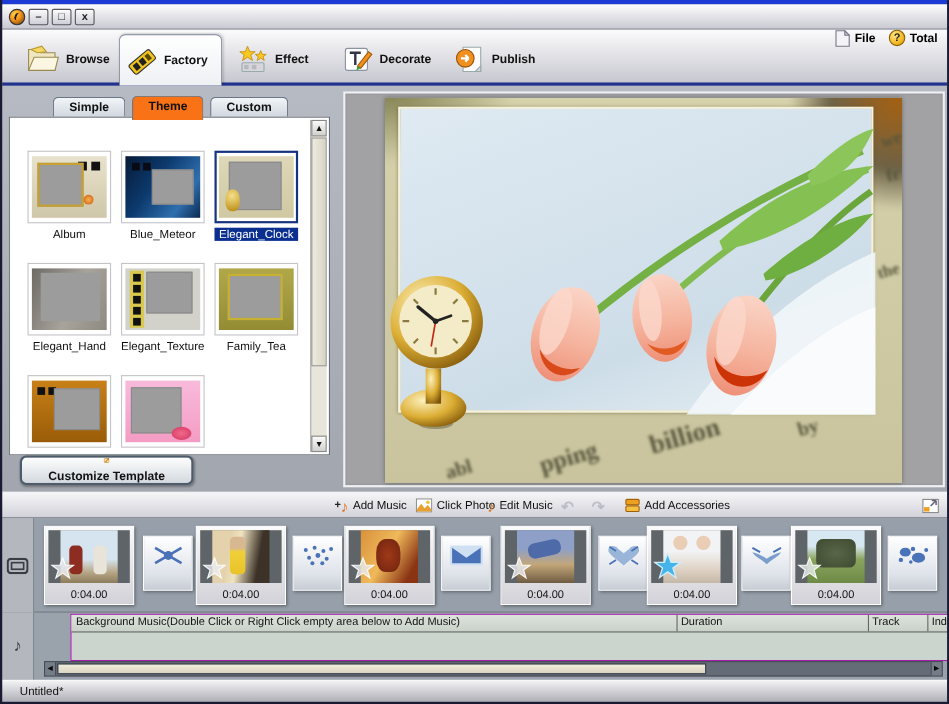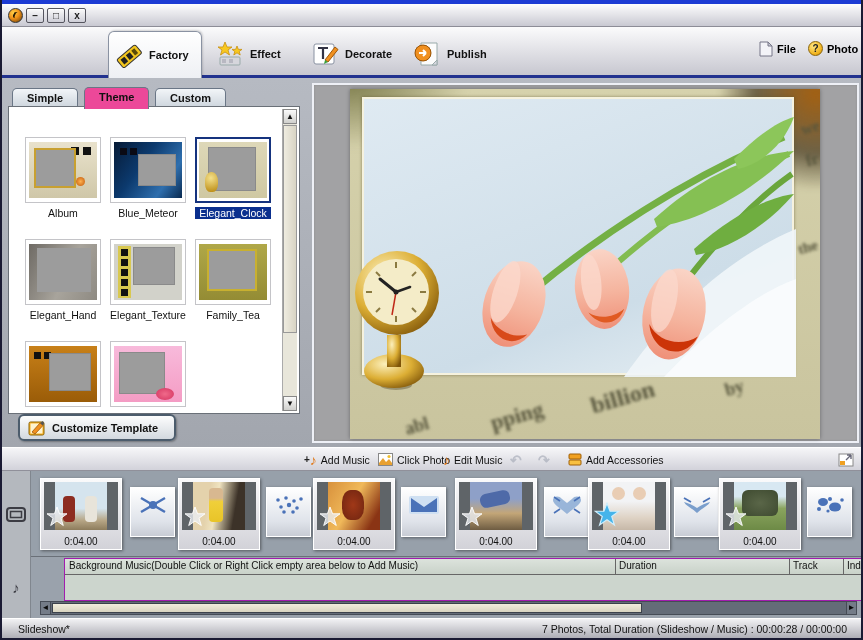--- a/index.html
+++ b/index.html
@@ -14,31 +14,31 @@
   #titlebar .title { font-size:11px; font-weight:bold; color:#111; margin-left:6px; flex:1; }
   .winbtn { width:18px; height:15px; margin-left:3px; background:linear-gradient(#fafafa,#cfcfd8); border:1px solid #55555f; border-radius:2px; font-size:10px; font-weight:bold; color:#222; text-align:center; line-height:13px; box-shadow:inset 0 1px 0 #fff; cursor:default; }
   #app-icon { width:15px; height:15px; border-radius:50%; background:radial-gradient(circle at 35% 30%, #ffd24a 0%, #f09018 45%, #5a3808 100%); border:1px solid #333; position:relative; }
   #app-icon::after { content:""; position:absolute; left:4px; top:3px; width:5px; height:7px; border-radius:50%; border-left:2px solid #2a1c04; transform:rotate(20deg); }
 
   
   #toolbar { left:2px; top:27px; width:859px; height:51px; background:linear-gradient(#fbfbfc,#c7c7d0); border-bottom:3px solid #22328f; }
   .nav-item { position:absolute; top:6px; height:42px; display:flex; align-items:center; gap:6px; padding:0 6px; cursor:pointer; }
   .nav-item .lbl { font-size:11px; font-weight:bold; color:#111; }
   .nav-item.active { background:linear-gradient(#ffffff,#eef0f4); border:1px solid #8a92a2; border-bottom:none; border-radius:6px 6px 0 0; top:4px; height:47px; box-shadow:1px -1px 2px rgba(0,0,0,.15); }
-  #nav-file, #nav-help { position:absolute; top:14px; display:flex; align-items:center; gap:4px; cursor:pointer; }
+  #nav-file, #nav-help { position:absolute; top:0; display:flex; align-items:center; gap:4px; cursor:pointer; }
   #nav-file { left:757px; } #nav-help { left:806px; }
   #nav-file .lbl,#nav-help .lbl { font-size:11px; font-weight:bold; }
   .help-ball { width:15px; height:15px; border-radius:50%; background:radial-gradient(circle at 35% 30%,#ffe682,#f0b018 70%,#a06808); border:1px solid #8a6408; font-size:10px; font-weight:bold; text-align:center; line-height:14px; color:#222; }
 
   
   #content { left:2px; top:78px; width:859px; height:369px; background:linear-gradient(#b6bac2,#a2a6ae); }
 
   
-  .ltab { position:absolute; height:20px; padding:0 14px; line-height:19px; font-size:11px; font-weight:bold; color:#111; background:linear-gradient(#f2f5f8,#ccd4dc); border:1px solid #6a7686; border-bottom:none; border-radius:5px 5px 0 0; cursor:pointer; }
-  .ltab.active { background:#ec4899; height:22px; z-index:3; }
+  .ltab { position:absolute; height:20px; padding:0 14px; line-height:19px; font-size:11px; font-weight:bold; color:#111; background:linear-gradient(#f2f5f8,#ccd4dc); border:1px solid #6a7686; border-bottom:none; border-radius:5px 5px 0 0; cursor:pointer;margin-left:36px; }
+  .ltab.active { background:#f97316; height:22px; z-index:3; }
   #panel-body { left:8px; top:106px; width:292px; height:308px; background:#fff; border:1px solid #6a7078; z-index:2; }
   .thumb { position:absolute; width:76px; cursor:pointer; }
   .thumb .img { width:76px; height:66px; background:#fff; border:1px solid #c4c4c8; padding:4px 3px; }
   .thumb .art { width:100%; height:100%; position:relative; overflow:hidden; }
   .thumb .nm { display:block; margin-top:4px; font-size:10.5px; text-align:center; color:#111; white-space:nowrap; }
   .thumb.selected .img { border:2px solid #15337e; padding:3px 2px; }
   .thumb.selected .nm { background:#0a2f8e; color:#fff;text-align:center; }
   .grayrect { position:absolute; background:#9c9c9c; border:1px solid #8a8a8a; }
   
   .art-album { background:linear-gradient(#e9e2cc,#cfc7a8); }
@@ -53,21 +53,21 @@
   .art-texture .film i { display:block; width:7px; height:7px; background:#111; margin:3px auto 0; }
   .art-tea { background:linear-gradient(#b0a848,#948c34); }
   .art-orange { background:linear-gradient(#c88018,#9a5c08); }
   .art-orange .sq { position:absolute; width:7px; height:7px; background:#111; top:6px; }
   .art-pink { background:linear-gradient(#f8badb,#f49cc4); }
   .art-pink .fl { position:absolute; right:8px; bottom:2px; width:18px; height:12px; border-radius:50%; background:radial-gradient(#f06a8a,#d43360); }
   
   #pscroll { position:absolute; right:2px; top:2px; bottom:2px; width:15px; background:#e8e6da; border-left:1px solid #aaa; }
   .sbtn { position:absolute; left:0; width:14px; height:15px; background:linear-gradient(#fafafa,#d0d0cd); border:1px solid #888; font-size:8px; text-align:center; line-height:14px; color:#111; cursor:pointer; }
   #pthumb { position:absolute; left:0; top:16px; width:14px; height:208px; background:linear-gradient(90deg,#efece0,#d8d4c4); border:1px solid #999; cursor:pointer; }
-  #customize-btn { left:18px; top:414px; width:158px; height:27px; background:linear-gradient(#fdfdfd,#d3d9df); border:2px solid #4c5c6c; border-radius:6px; display:flex; align-items:center; gap:6px; padding:0 8px; cursor:pointer; box-shadow:1px 1px 2px rgba(0,0,0,.3); z-index:3; }
+  #customize-btn { left:18px; top:414px; width:158px; height:27px; background:linear-gradient(#fdfdfd,#d3d9df); border:2px solid #4c5c6c; border-radius:6px; display:flex; align-items:center; gap:6px; padding:0 8px; cursor:pointer; box-shadow:1px 1px 2px rgba(0,0,0,.3); z-index:3;flex-direction:column; }
   #customize-btn .lbl { font-size:11px; font-weight:bold; color:#111; }
 
   
   #preview-panel { left:312px; top:83px; width:547px; height:360px; background:#a2a2a4; border:2px solid #eef0f6; box-shadow:inset 0 0 2px #888; }
   #tpl { position:absolute; left:36px; top:4px; width:470px; height:350px; background:linear-gradient(#d6d2ac,#c9c49e); box-shadow:0 0 4px rgba(0,0,0,.35); overflow:hidden; }
   #tpl .corner-tl { position:absolute; left:-30px; top:-30px; width:150px; height:90px; background:radial-gradient(ellipse at 20% 20%, rgba(110,110,60,.9), rgba(110,110,60,0) 70%); filter:blur(4px); }
   #tpl .corner-tr { position:absolute; right:-20px; top:-20px; width:120px; height:120px; background:radial-gradient(ellipse at 80% 20%, rgba(160,90,10,.95), rgba(40,25,5,.6) 45%, rgba(40,25,5,0) 72%); filter:blur(3px); }
   .npword { position:absolute; font-family:"Liberation Serif",serif; font-weight:bold; color:#57553c; filter:blur(1.4px); transform:rotate(-16deg); }
   #inner-photo { position:absolute; left:12px; top:8px; width:432px; height:278px; background:linear-gradient(160deg,#dfeaf2,#cddde8 70%,#e8f0f4); border:2px solid #f6f2de; box-shadow:0 0 3px rgba(90,80,40,.6); }
   #tulips { position:absolute; left:0; top:0; }
@@ -128,20 +128,28 @@
 <div id="top-strip" class="abs"></div>
 
 <div id="titlebar" class="abs">
   <div id="app-icon"></div>
   <div class="winbtn">–</div>
   <div class="winbtn">□</div>
   <div class="winbtn">x</div>
 </div>
 
 <div id="toolbar" class="abs">
+  <div class="nav-item" style="left:16px;">
+    <svg width="30" height="26" viewBox="0 0 30 26">
+        <path d="M2,9 L2,23 L26,23 L26,7 L13,7 L10,4 L2,4 Z" fill="#efe6c2" stroke="#9a8a50"></path>
+        <path d="M2,23 L7,11 L29,11 L26,23 Z" fill="#fbf6e2" stroke="#9a8a50"></path>
+        <path d="M4,4 L14,1 L18,6 L10,7 Z" fill="#f6d860" stroke="#b89830"></path>
+      </svg>
+    <span class="lbl">Browse</span>
+  </div>
   <div class="nav-item active" style="left:106px; width:94px;">
     <svg width="28" height="26" viewBox="0 0 28 26">
         <g transform="rotate(-40 14 14)">
           <rect x="2" y="9" width="24" height="11" rx="2" fill="#f2c51e" stroke="#333"></rect>
           <rect x="5" y="11.5" width="5" height="6" fill="#222"></rect>
           <rect x="12" y="11.5" width="5" height="6" fill="#222"></rect>
           <rect x="19" y="11.5" width="4" height="6" fill="#5a4a08"></rect>
         </g>
       </svg>
     <span class="lbl">Factory</span>
@@ -177,21 +185,21 @@
   </div>
   <div id="nav-file">
     <svg width="14" height="16" viewBox="0 0 14 16">
         <path d="M1,1 L9,1 L13,5 L13,15 L1,15 Z" fill="#f4f4f8" stroke="#778"></path>
         <path d="M9,1 L9,5 L13,5 Z" fill="#ccccd8" stroke="#778"></path>
       </svg>
     <span class="lbl">File</span>
   </div>
   <div id="nav-help">
     <span class="help-ball">?</span>
-    <span class="lbl">Photo</span>
+    <span class="lbl">Total</span>
   </div>
 </div>
 
 <div id="content" class="abs"></div>
 
 <div class="ltab abs" style="left:12px; top:88px;"><span>Simple</span></div>
 <div class="ltab abs active" style="left:84px; top:87px;"><span>Theme</span></div>
 <div class="ltab abs" style="left:155px; top:88px;"><span>Custom</span></div>
 
 <div id="panel-body" class="abs">
@@ -555,17 +563,16 @@
     </div>
   </div>
   <div id="mu-scroll">
     <div class="harrow" style="left:0; border-right:1px solid #464c56;">◄</div>
     <div id="mu-thumb"></div>
     <div class="harrow" style="right:0; border-left:1px solid #464c56;">►</div>
   </div>
 </div>
 
 <div id="statusbar" class="abs">
-  <span class="l">Slideshow*</span>
-  <span class="r">7 Photos, Total Duration (Slideshow / Music) : 00:00:28 / 00:00:00</span>
+  <span class="l">Untitled*</span>
 </div>
 
 <div id="win-border" class="abs"></div>
 
 </body></html>

